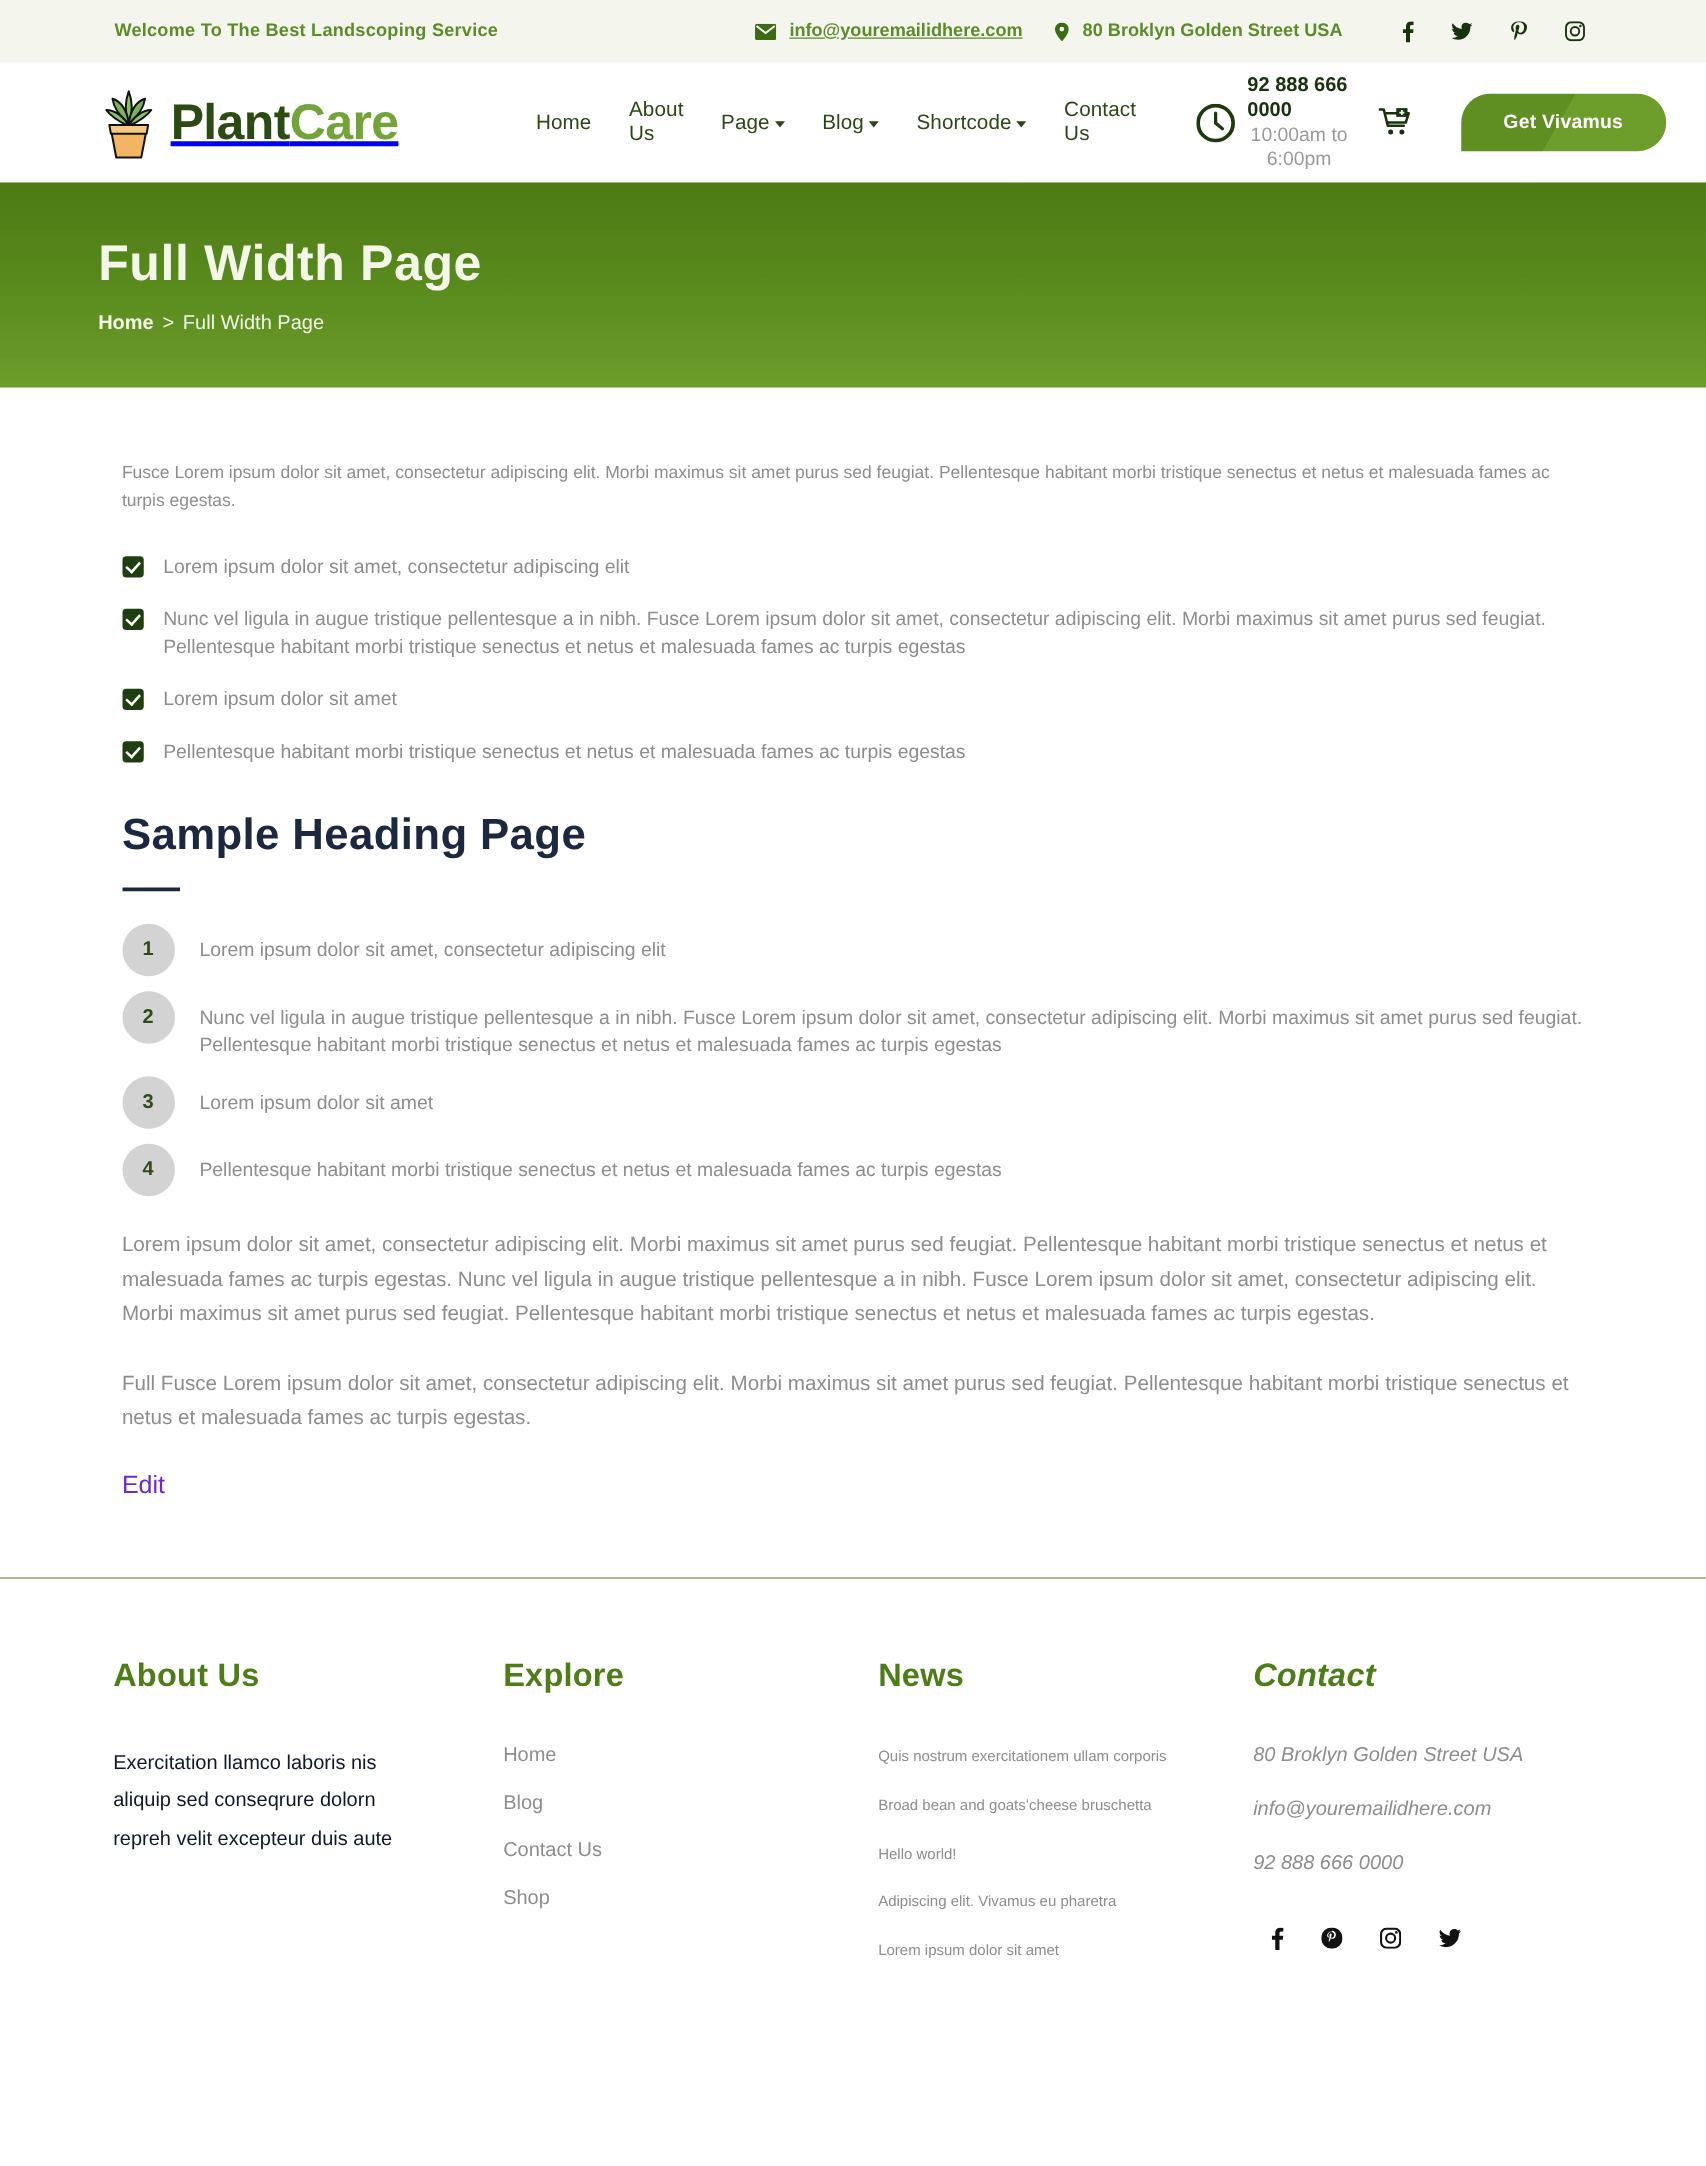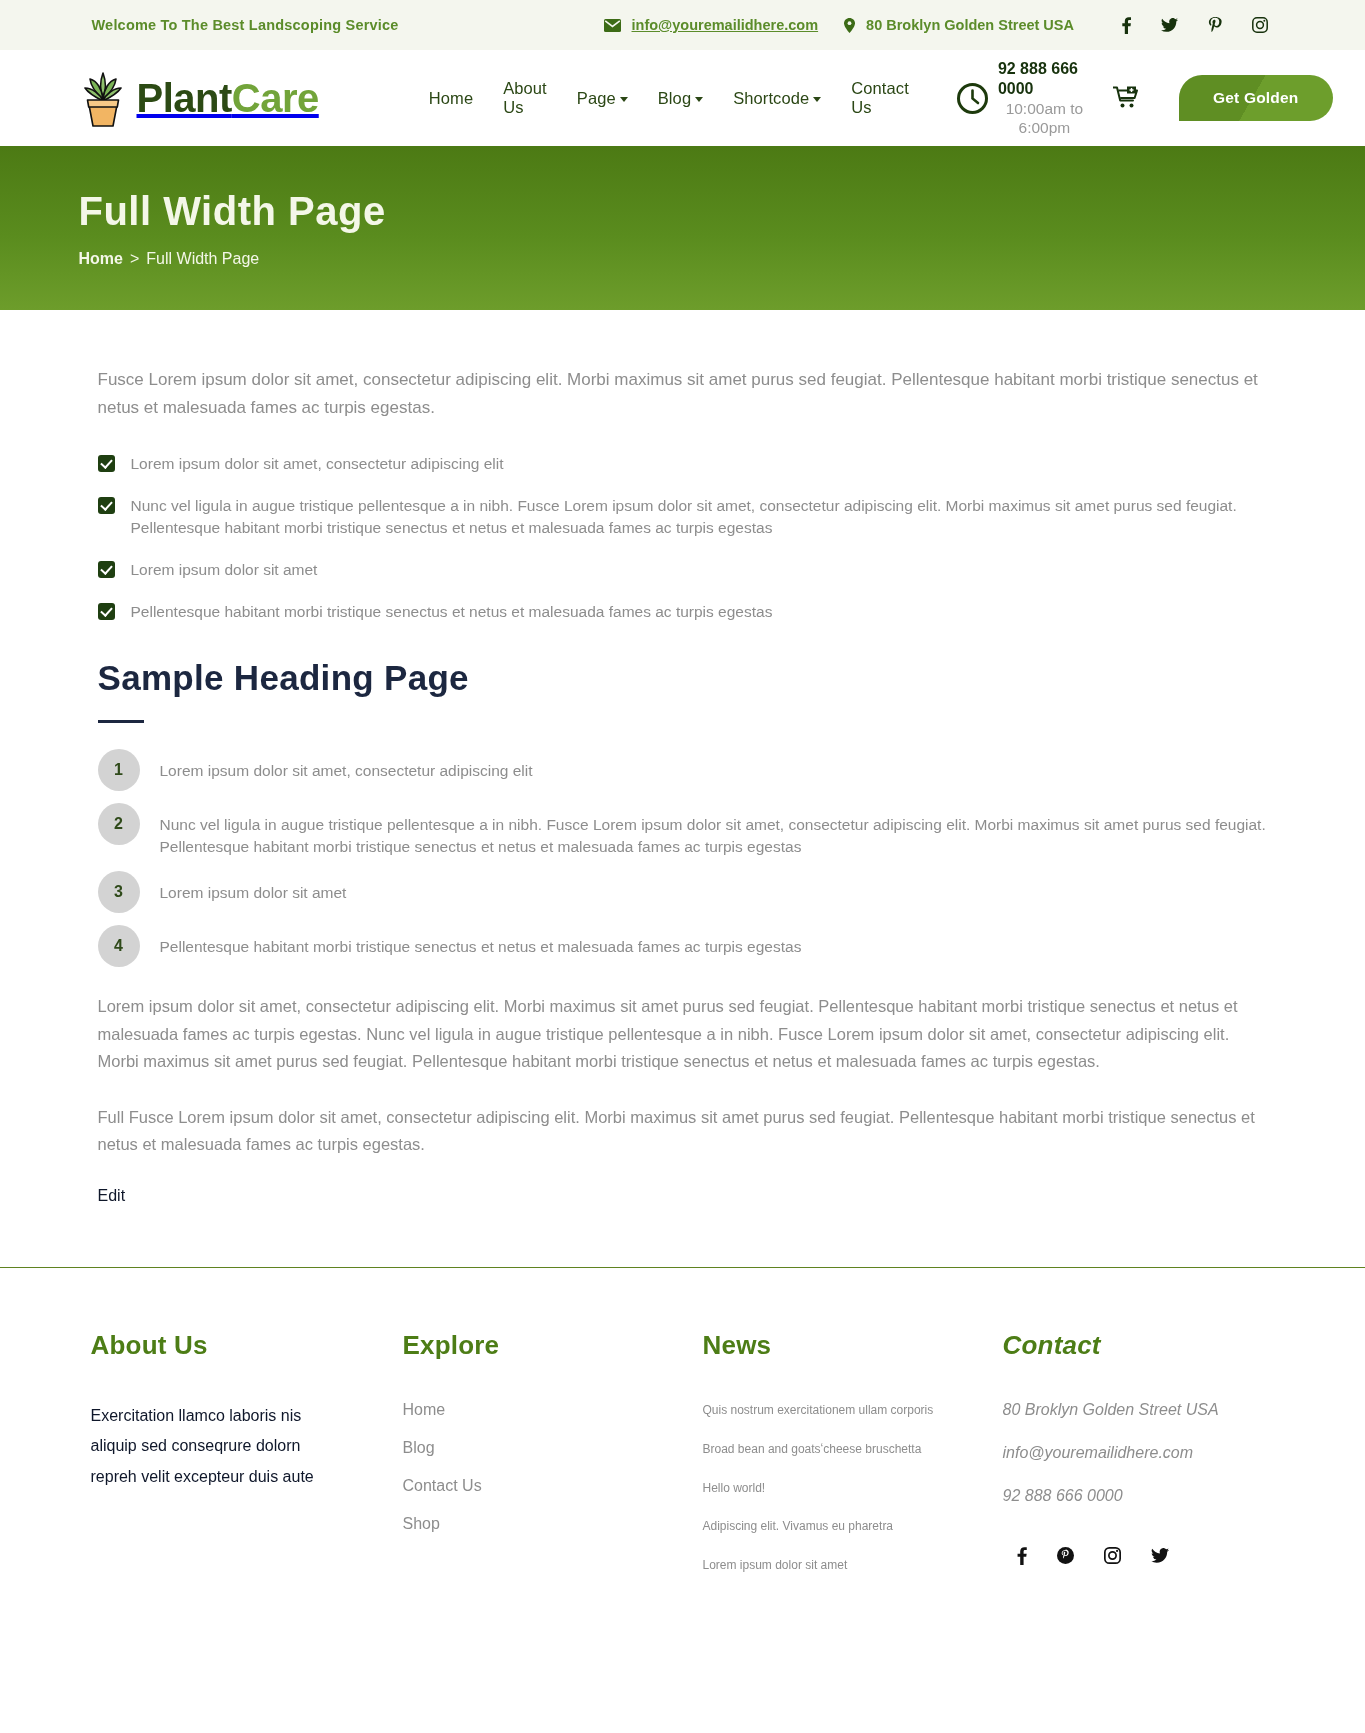--- a/index.html
+++ b/index.html
@@ -147,21 +147,21 @@
   }
   .crumb { font-size: 16px; color: #f4f7e8; }
   .crumb a { color: #f4f7e8; text-decoration: none; font-weight: bold; }
   .crumb .sep { margin: 0 7px; }
   .crumb .cur { color: #f4f7e8; }
 
   
   .content { padding: 56px 0 62px 0; }
   .content-inner { width: 1300px; margin: 0 auto; padding: 0 65px; }
   .lead {
-    font-size: 17px;
+    font-size: 14px;
     line-height: 1.67;
     color: #8d8d8d;
     margin-bottom: 30px;
   }
   ul.chk { list-style: none; margin-bottom: 34px; }
   ul.chk li {
     display: flex;
     align-items: flex-start;
     gap: 16px;
     margin-bottom: 19px;
@@ -226,22 +226,22 @@
     color: #8d8d8d;
     padding-top: 11px;
   }
   .para {
     font-size: 16.5px;
     line-height: 1.67;
     color: #8d8d8d;
     margin-bottom: 28px;
   }
   .editlink {
-    font-size: 16px;
-    color: #0f172a;
+    font-size: 20px;
+    color: #6d28d9;
     text-decoration: none;
     display: inline-block;
   }
 
   
   .footer-divider { border-top: 1px solid #5f8220; width: 1365px; }
   .footer {
     background: #fff;
     padding: 62px 0 64px 0;
   }
@@ -424,21 +424,21 @@
           <path d="M0.5 1.5 H4 L7.2 14.5 H20" stroke="#17320d" stroke-width="2" fill="none" stroke-linecap="round" stroke-linejoin="round"></path>
           <path d="M5.3 4.5 H24 L21.6 12 H7.2" stroke="#17320d" stroke-width="2" fill="none" stroke-linejoin="round"></path>
           <circle cx="9.5" cy="19.5" r="2" fill="#17320d"></circle>
           <circle cx="18.5" cy="19.5" r="2" fill="#17320d"></circle>
           <rect x="14" y="0.5" width="9" height="7" fill="#17320d"></rect>
           <path d="M18.5 2 V6 M16.5 4 H20.5" stroke="#fff" stroke-width="1.4"></path>
         </svg>
       </span>
     </a>
 
-    <button class="getstarted">Get Golden</button>
+    <button class="getstarted">Get Vivamus</button>
   </div>
 </div>
 
 <div class="banner">
   <div class="banner-inner">
     <h1 class="banner-title">Full Width Page</h1>
     <div class="crumb">
       <a href="#">Home</a><span class="sep">&gt;</span><span class="cur">Full Width Page</span>
     </div>
   </div>

